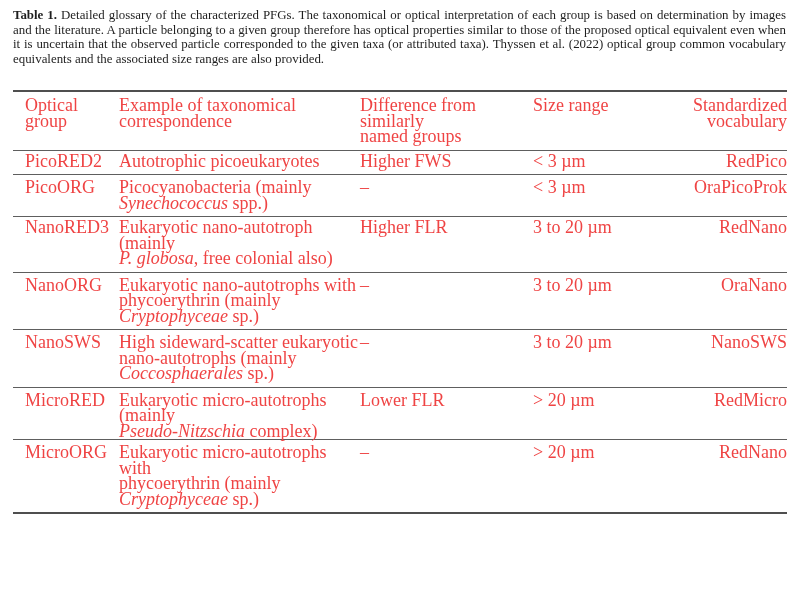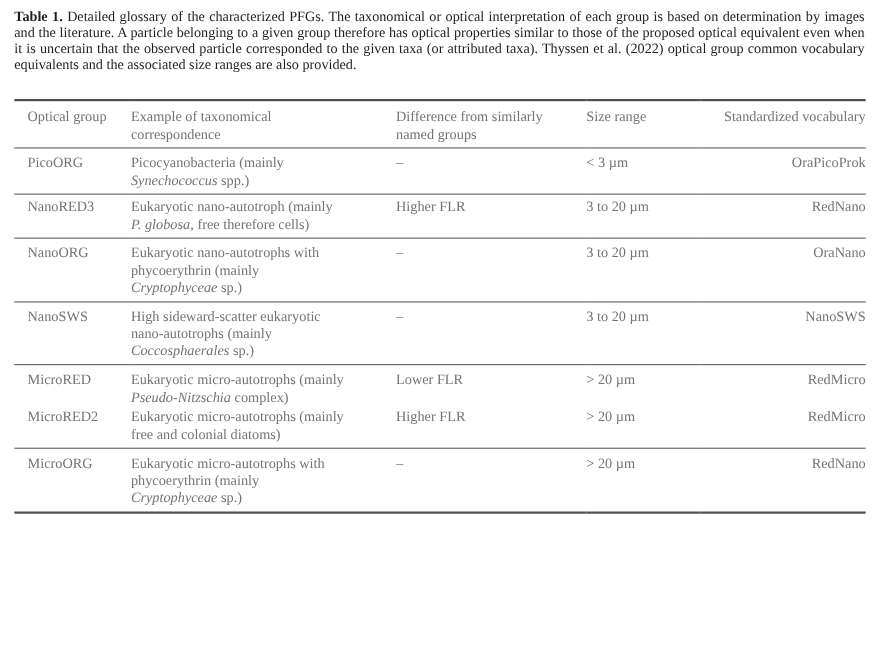--- a/index.html
+++ b/index.html
@@ -8,21 +8,21 @@
     background:#ffffff;padding:8px 14px 0 13px;overflow:hidden;
     font-family:"Liberation Serif","DejaVu Serif",serif;color:#1f1f1f;border-radius:17px;
   }
   .caption{
     margin:0 0 24px 0;font-size:12.9px;line-height:14.6px;
     text-align:justify;color:#1e1e1e;
   }
   .cap-label{font-weight:bold;}
   table.glossary{
     width:774px;border-collapse:collapse;table-layout:fixed;
-    font-size:13px;line-height:15.5px;color:#737373;
+    font-size:18px;line-height:15.5px;color:#ef4444;
     border-top:2px solid #4f4f4f;border-bottom:2px solid #4f4f4f;
   }
   col.c1{width:106px}
   col.c2{width:241px}
   col.c3{width:173px}
   col.c4{width:104px}
   col.c5{width:150px}
   th{
     font-weight:normal;text-align:left;vertical-align:top;
     white-space:pre-line;padding:6px 0 5px 0;
@@ -57,36 +57,43 @@
         <th class="c1h">Optical group</th>
         <th>Example of taxonomical
 correspondence</th>
         <th>Difference from similarly
 named groups</th>
         <th>Size range</th>
         <th class="right">Standardized vocabulary</th>
       </tr>
     </thead>
   <tbody>
+        <tr class="rest last">
+          <td class="col-group">PicoRED2</td>
+          <td class="col-example"><span>Autotrophic picoeukaryotes</span></td>
+          <td class="col-diff">Higher FWS</td>
+          <td class="col-size">&lt; 3 µm</td>
+          <td class="col-vocab">RedPico</td>
+        </tr>
       </tbody>
       <tbody>
         <tr class="first last">
           <td class="col-group">PicoORG</td>
           <td class="col-example"><span>Picocyanobacteria (mainly
 </span><i>Synechococcus</i><span> spp.)</span></td>
           <td class="col-diff">–</td>
           <td class="col-size">&lt; 3 µm</td>
           <td class="col-vocab">OraPicoProk</td>
         </tr>
       </tbody>
       <tbody>
         <tr class="rest last">
           <td class="col-group">NanoRED3</td>
           <td class="col-example"><span>Eukaryotic nano-autotroph (mainly
-</span><i>P. globosa</i><span>, free therefore cells)</span></td>
+</span><i>P. globosa</i><span>, free colonial also)</span></td>
           <td class="col-diff">Higher FLR</td>
           <td class="col-size">3 to 20 µm</td>
           <td class="col-vocab">RedNano</td>
         </tr>
       </tbody>
       <tbody>
         <tr class="first last">
           <td class="col-group">NanoORG</td>
           <td class="col-example"><span>Eukaryotic nano-autotrophs with
 phycoerythrin (mainly
@@ -109,28 +116,20 @@
       </tbody>
       <tbody>
         <tr class="first">
           <td class="col-group">MicroRED</td>
           <td class="col-example"><span>Eukaryotic micro-autotrophs (mainly
 </span><i>Pseudo-Nitzschia</i><span> complex)</span></td>
           <td class="col-diff">Lower FLR</td>
           <td class="col-size">&gt; 20 µm</td>
           <td class="col-vocab">RedMicro</td>
         </tr>
-        <tr class="rest last">
-          <td class="col-group">MicroRED2</td>
-          <td class="col-example"><span>Eukaryotic micro-autotrophs (mainly
-free and colonial diatoms)</span></td>
-          <td class="col-diff">Higher FLR</td>
-          <td class="col-size">&gt; 20 µm</td>
-          <td class="col-vocab">RedMicro</td>
-        </tr>
       </tbody>
       <tbody>
         <tr class="first last">
           <td class="col-group">MicroORG</td>
           <td class="col-example"><span>Eukaryotic micro-autotrophs with
 phycoerythrin (mainly
 </span><i>Cryptophyceae</i><span> sp.)</span></td>
           <td class="col-diff">–</td>
           <td class="col-size">&gt; 20 µm</td>
           <td class="col-vocab">RedNano</td>

